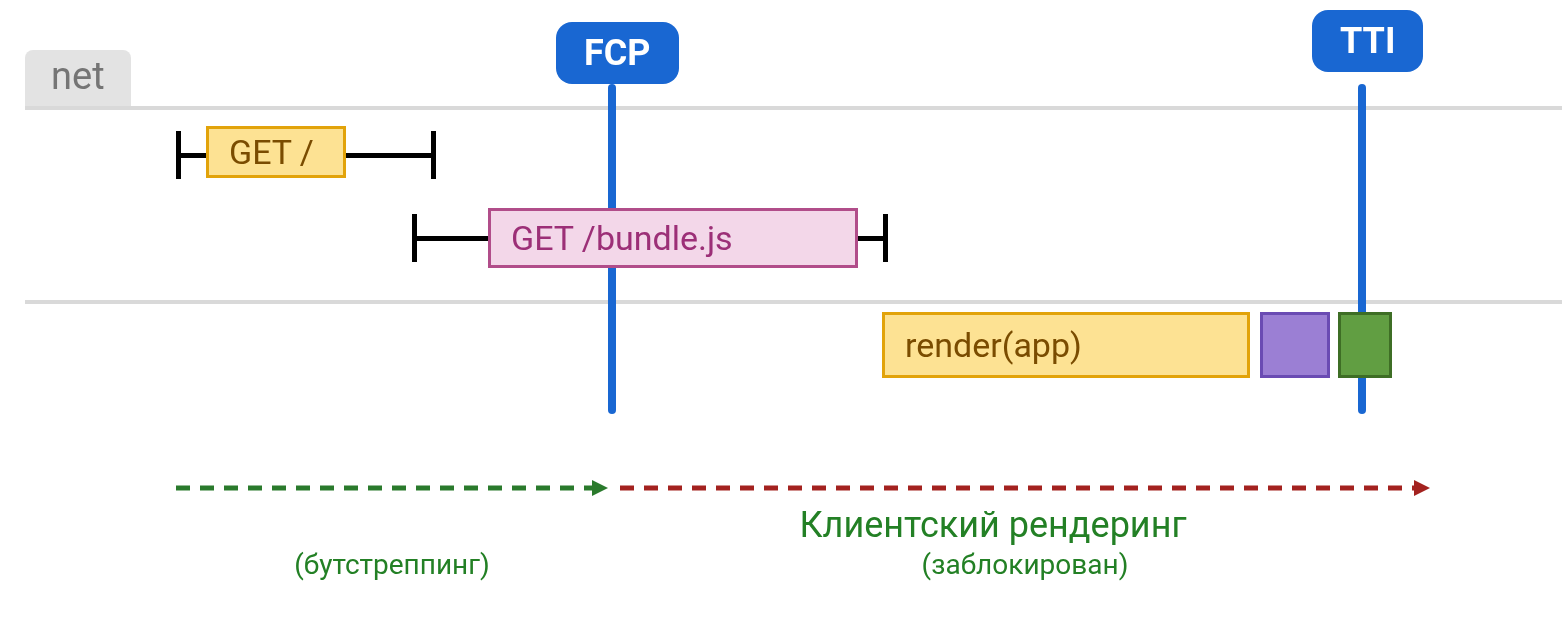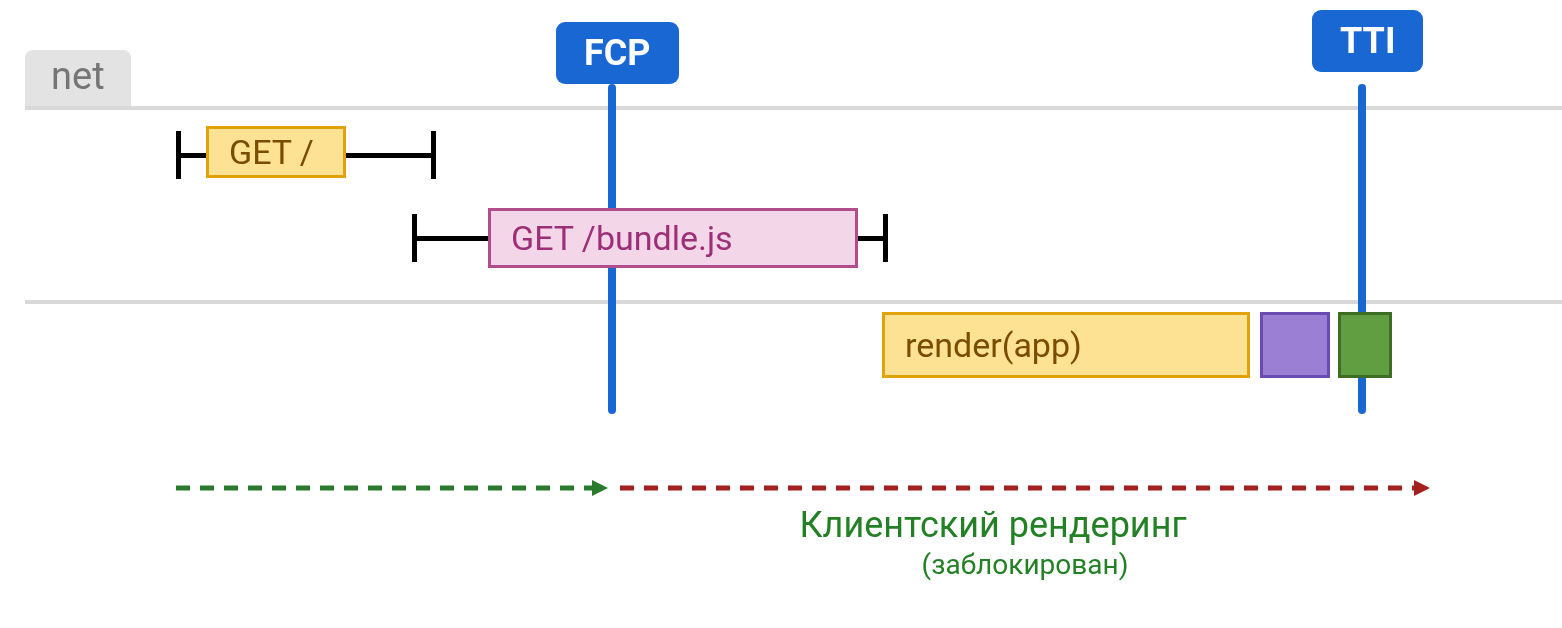--- a/index.html
+++ b/index.html
@@ -30,21 +30,21 @@
     height: 4px;
     background: #d9d9d9;
   }
   .marker-tab {
     position: absolute;
     background: #1967d2;
     color: #ffffff;
     font-weight: 700;
     font-size: 36px;
     padding: 10px 28px;
-    border-radius: 9px;
+    border-radius: 16px;
     text-align: center;
   }
   .marker-line {
     position: absolute;
     width: 8px;
     background: #1967d2;
     border-radius: 4px;
   }
   .whisker-h {
     position: absolute;
@@ -126,20 +126,21 @@
   <div class="block yellow" style="left:882px; top:312px; width:368px; height:66px;">
     <span>render(app)</span>
   </div>
   <div class="solid-block purple" style="left:1260px; top:312px; width:70px; height:66px;"></div>
   <div class="solid-block green" style="left:1338px; top:312px; width:54px; height:66px;"></div>
 
   <svg class="arrow" style="left:176px; top:478px; width:432px; height:20px;">
     <line x1="0" y1="10" x2="416" y2="10" stroke="#2a7a2c" stroke-width="5" stroke-dasharray="14 10"></line>
     <polygon points="416,2 432,10 416,18" fill="#2a7a2c"></polygon>
   </svg>
+  <div class="phase-sub" style="left:176px; top:548px; width:432px;">(бутстреппинг)</div>
 
   <svg class="arrow" style="left:620px; top:478px; width:810px; height:20px;">
     <line x1="0" y1="10" x2="794" y2="10" stroke="#a3221f" stroke-width="5" stroke-dasharray="14 10"></line>
     <polygon points="794,2 810,10 794,18" fill="#a3221f"></polygon>
   </svg>
   <div class="phase-label green" style="left:588px; top:504px; width:810px;">Клиентский рендеринг</div>
   <div class="phase-sub" style="left:620px; top:548px; width:810px;">(заблокирован)</div>
 
 </div>
 

